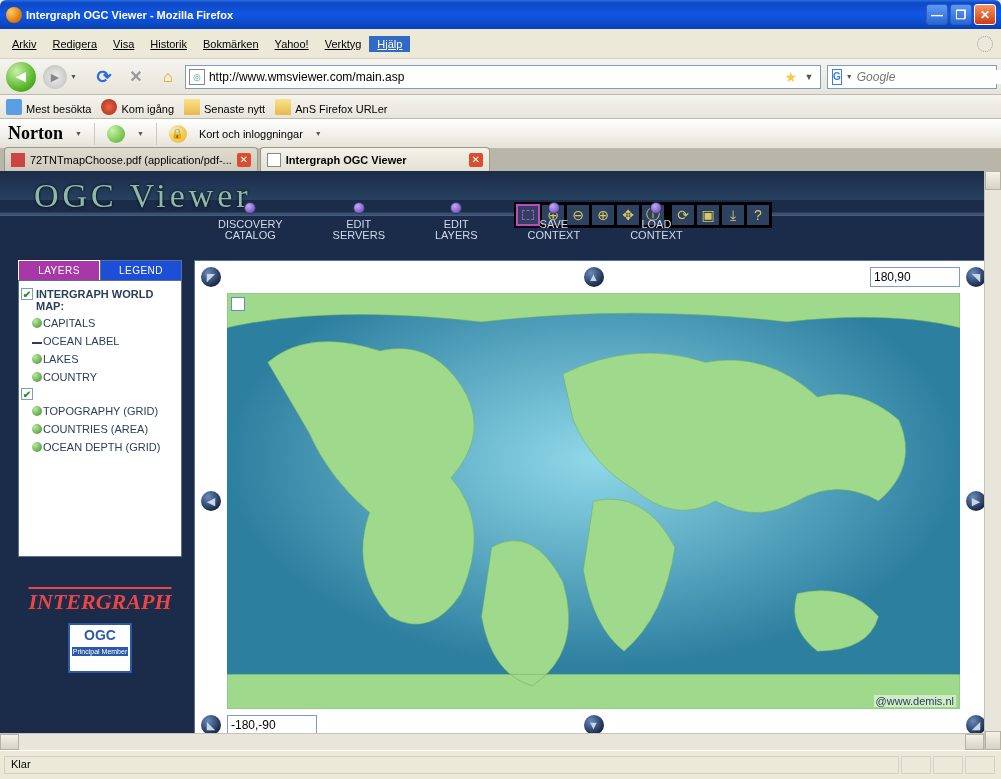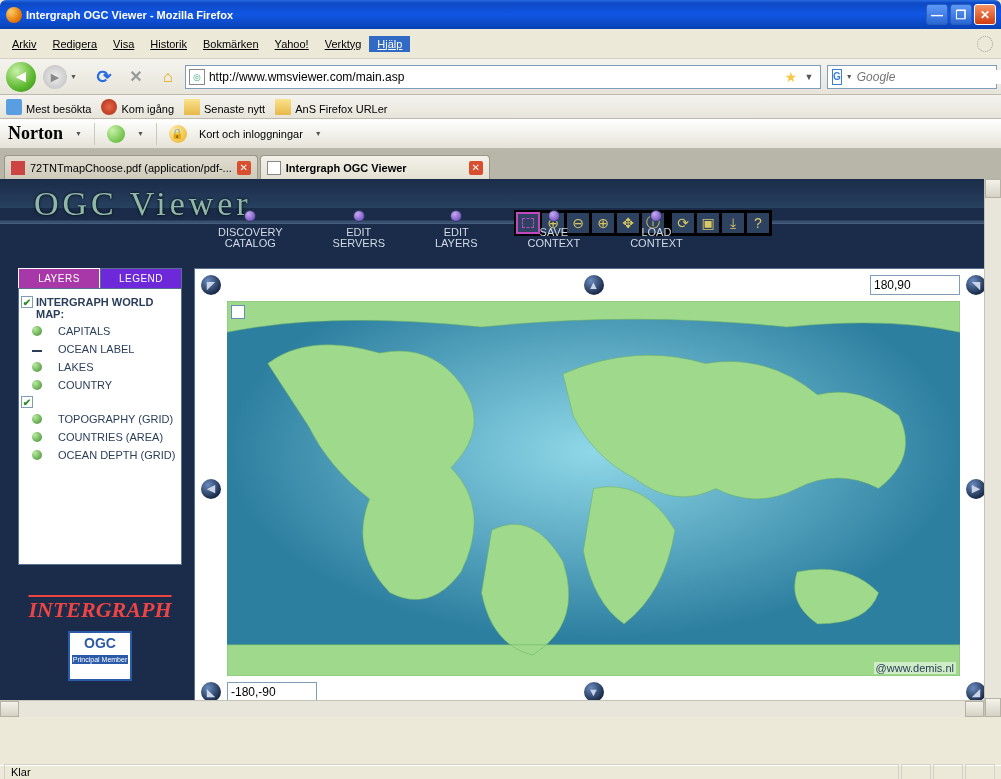--- a/index.html
+++ b/index.html
@@ -50,21 +50,21 @@
 
 
 .norton { height: 30px; background: linear-gradient(#fff, #e5e3d8); display: flex; align-items: center; padding: 0 8px; border-bottom: 1px solid #bdb9ac; gap: 12px; }
 .norton-logo { font-family: Georgia, serif; font-weight: bold; font-size: 18px; color: #000; }
 .grn-ball { width: 18px; height: 18px; background: radial-gradient(circle at 30% 30%, #c9f2a8, #4cae22); border-radius: 50%; }
 .ylw-circ { width: 18px; height: 18px; background: radial-gradient(circle at 30% 30%, #ffe9a8, #e8b020); border-radius: 50%; display: flex; align-items: center; justify-content: center; font-size: 10px; }
 .sep { width: 1px; height: 22px; background: #ccc8bc; }
 .tiny-dd { font-size: 7px; color: #555; }
 
 
-.tabbar { height: 30px; background: #b8b6a9; display: flex; align-items: flex-end; padding: 0 4px; gap: 2px; }
+.tabbar { height: 22px; background: #b8b6a9; display: flex; align-items: flex-end; padding: 0 4px; gap: 2px; }
 .tab { height: 24px; min-width: 230px; background: linear-gradient(#f4f2e9, #e3e0d3); border: 1px solid #9a9789; border-bottom: none; border-top-left-radius: 4px; border-top-right-radius: 4px; display: flex; align-items: center; padding: 0 6px; gap: 5px; font-size: 11px; }
 .tab.inactive { background: linear-gradient(#e0ddd0, #cec9bb); }
 .tab .close-t { width: 14px; height: 14px; background: #d84e2f; border-radius: 2px; color: #fff; font-size: 10px; text-align: center; line-height: 14px; margin-left: auto; }
 .tab-ic { width: 14px; height: 14px; background: #c44; }
 .tab-ic.pg { background: #fff; border: 1px solid #888; }
 
 
 .viewer { flex: 1; background: #1a2c4a; display: flex; flex-direction: column; position: relative; overflow: hidden; }
 .logo-band { height: 29px; padding: 6px 0 0 34px; font-family: "Papyrus", "Segoe Script", cursive; font-size: 34px; color: #90b8a8; letter-spacing: 4px; text-shadow: 0 0 3px #000; background: linear-gradient(#1a2c4a, #27415f); }
 
@@ -79,43 +79,43 @@
 .tbtn .sq { width: 12px; height: 10px; border: 1px dashed #c248c2; }
 .tgap { width: 4px; background: transparent; border: none; }
 
 .viewer-body { flex: 1; display: flex; padding: 0 8px 8px 18px; gap: 12px; }
 
 
 .leftp { width: 164px; display: flex; flex-direction: column; }
 .ltabs { display: flex; }
 .ltab { flex: 1; height: 20px; font-size: 10px; font-family: Verdana, sans-serif; color: #fff; display: flex; align-items: center; justify-content: center; letter-spacing: 0.5px; }
 .ltab.act { background: #a838a8; border: 1px solid #fff; border-bottom: none; }
-.ltab.inact { background: #6d28d9; border: 1px solid #5a7090; border-bottom: none; }
+.ltab.inact { background: #1d4ed8; border: 1px solid #5a7090; border-bottom: none; }
 .layer-list { background: #fff; border: 1px solid #5a7090; flex: 0 0 auto; padding: 5px 2px 100px 2px; font-size: 10px; font-family: Verdana, sans-serif; color: #2a3e5a; }
 .lhdr { display: flex; align-items: flex-start; gap: 3px; font-weight: bold; padding: 2px 0; }
 .cb { width: 12px; height: 12px; border: 1px solid #7f9db9; display: flex; align-items: center; justify-content: center; color: #2a8c2a; font-size: 10px; background: #fff; flex-shrink: 0; }
-.lrow { display: flex; align-items: center; gap: 16px; padding: 3px 0 3px 11px; }
+.lrow { display: flex; align-items: center; gap: 1px; padding: 3px 0 3px 11px; }
 .bead { width: 10px; height: 10px; border-radius: 50%; background: radial-gradient(circle at 30% 30%, #b8eaa0, #3e8c2a); flex-shrink: 0; }
 .bead.dash { background: transparent; border: none; border-radius: 0; width: 10px; height: 2px; border-top: 2px solid #2a3e5a; margin-top: 4px; }
 .intergraph-logo { margin-top: 32px; color: #ef4444; font-family: Georgia, serif; font-style: italic; font-size: 22px; text-align: center; font-weight: bold; text-decoration: overline; }
 .ogc-badge { width: 64px; height: 50px; background: #fff; border: 2px solid #2a5aa8; margin: 8px auto 0; text-align: center; padding: 2px; }
 .ogc-badge .top { color: #2a5aa8; font-weight: bold; font-size: 14px; }
 .ogc-badge .bot { background: #2a5aa8; color: #fff; font-size: 7px; padding: 1px 0; margin-top: 4px; }
 
 
 .mapp { flex: 1; background: #fff; border: 1px solid #5a7090; position: relative; }
 .pan-btn { position: absolute; width: 20px; height: 20px; background: radial-gradient(circle at 35% 30%, #6a8abf, #1a2c4a 70%); border-radius: 50%; display: flex; align-items: center; justify-content: center; color: #c9d4e6; font-size: 11px; }
 .coordbox { position: absolute; width: 90px; height: 20px; background: #fff; border: 1px solid #7f9db9; font-size: 12px; padding: 1px 3px; }
 .map-canvas { position: absolute; background: linear-gradient(#7fccdf, #5aacc6); overflow: hidden; }
 .map-canvas svg { width: 100%; height: 100%; }
 .attrib { position: absolute; right: 4px; bottom: 2px; font-size: 11px; color: #2a3e5a; background: rgba(255,255,255,0.5); padding: 0 2px; }
 .pg-ic2 { position: absolute; left: 4px; top: 4px; width: 14px; height: 14px; background: #fff; border: 1px solid #6a8abf; }
 
 
-.status { height: 14px; background: #ece9d8; border-top: 1px solid #fff; display: flex; align-items: center; padding: 0 4px; font-size: 11px; margin-top: 48px; }
+.status { height: 29px; background: #ece9d8; border-top: 1px solid #fff; display: flex; align-items: center; padding: 0 4px; font-size: 11px; }
 .status .cell { border: 1px solid #d4d0c8; height: 18px; padding: 1px 6px; margin-right: 2px; }
 .status .flex { flex: 1; }
 .scrollbar-v { position: absolute; right: 0; top: 0; bottom: 0; width: 17px; background: #e8e5da; border-left: 1px solid #c5c2b8; }
 .scrollbar-v::before, .scrollbar-v::after { content: ""; position: absolute; left: 0; right: 0; height: 17px; background: linear-gradient(#f4f2e9, #d5d2c5); border: 1px solid #b5b2a5; }
 .scrollbar-v::before { top: 0; } .scrollbar-v::after { bottom: 0; }
 .scrollbar-h { position: absolute; left: 0; right: 17px; bottom: 0; height: 17px; background: #e8e5da; border-top: 1px solid #c5c2b8; }
 .scrollbar-h::before, .scrollbar-h::after { content: ""; position: absolute; top: 0; bottom: 0; width: 17px; background: linear-gradient(#f4f2e9, #d5d2c5); border: 1px solid #b5b2a5; }
 .scrollbar-h::before { left: 0; } .scrollbar-h::after { right: 0; }
 </style>
 </head>

